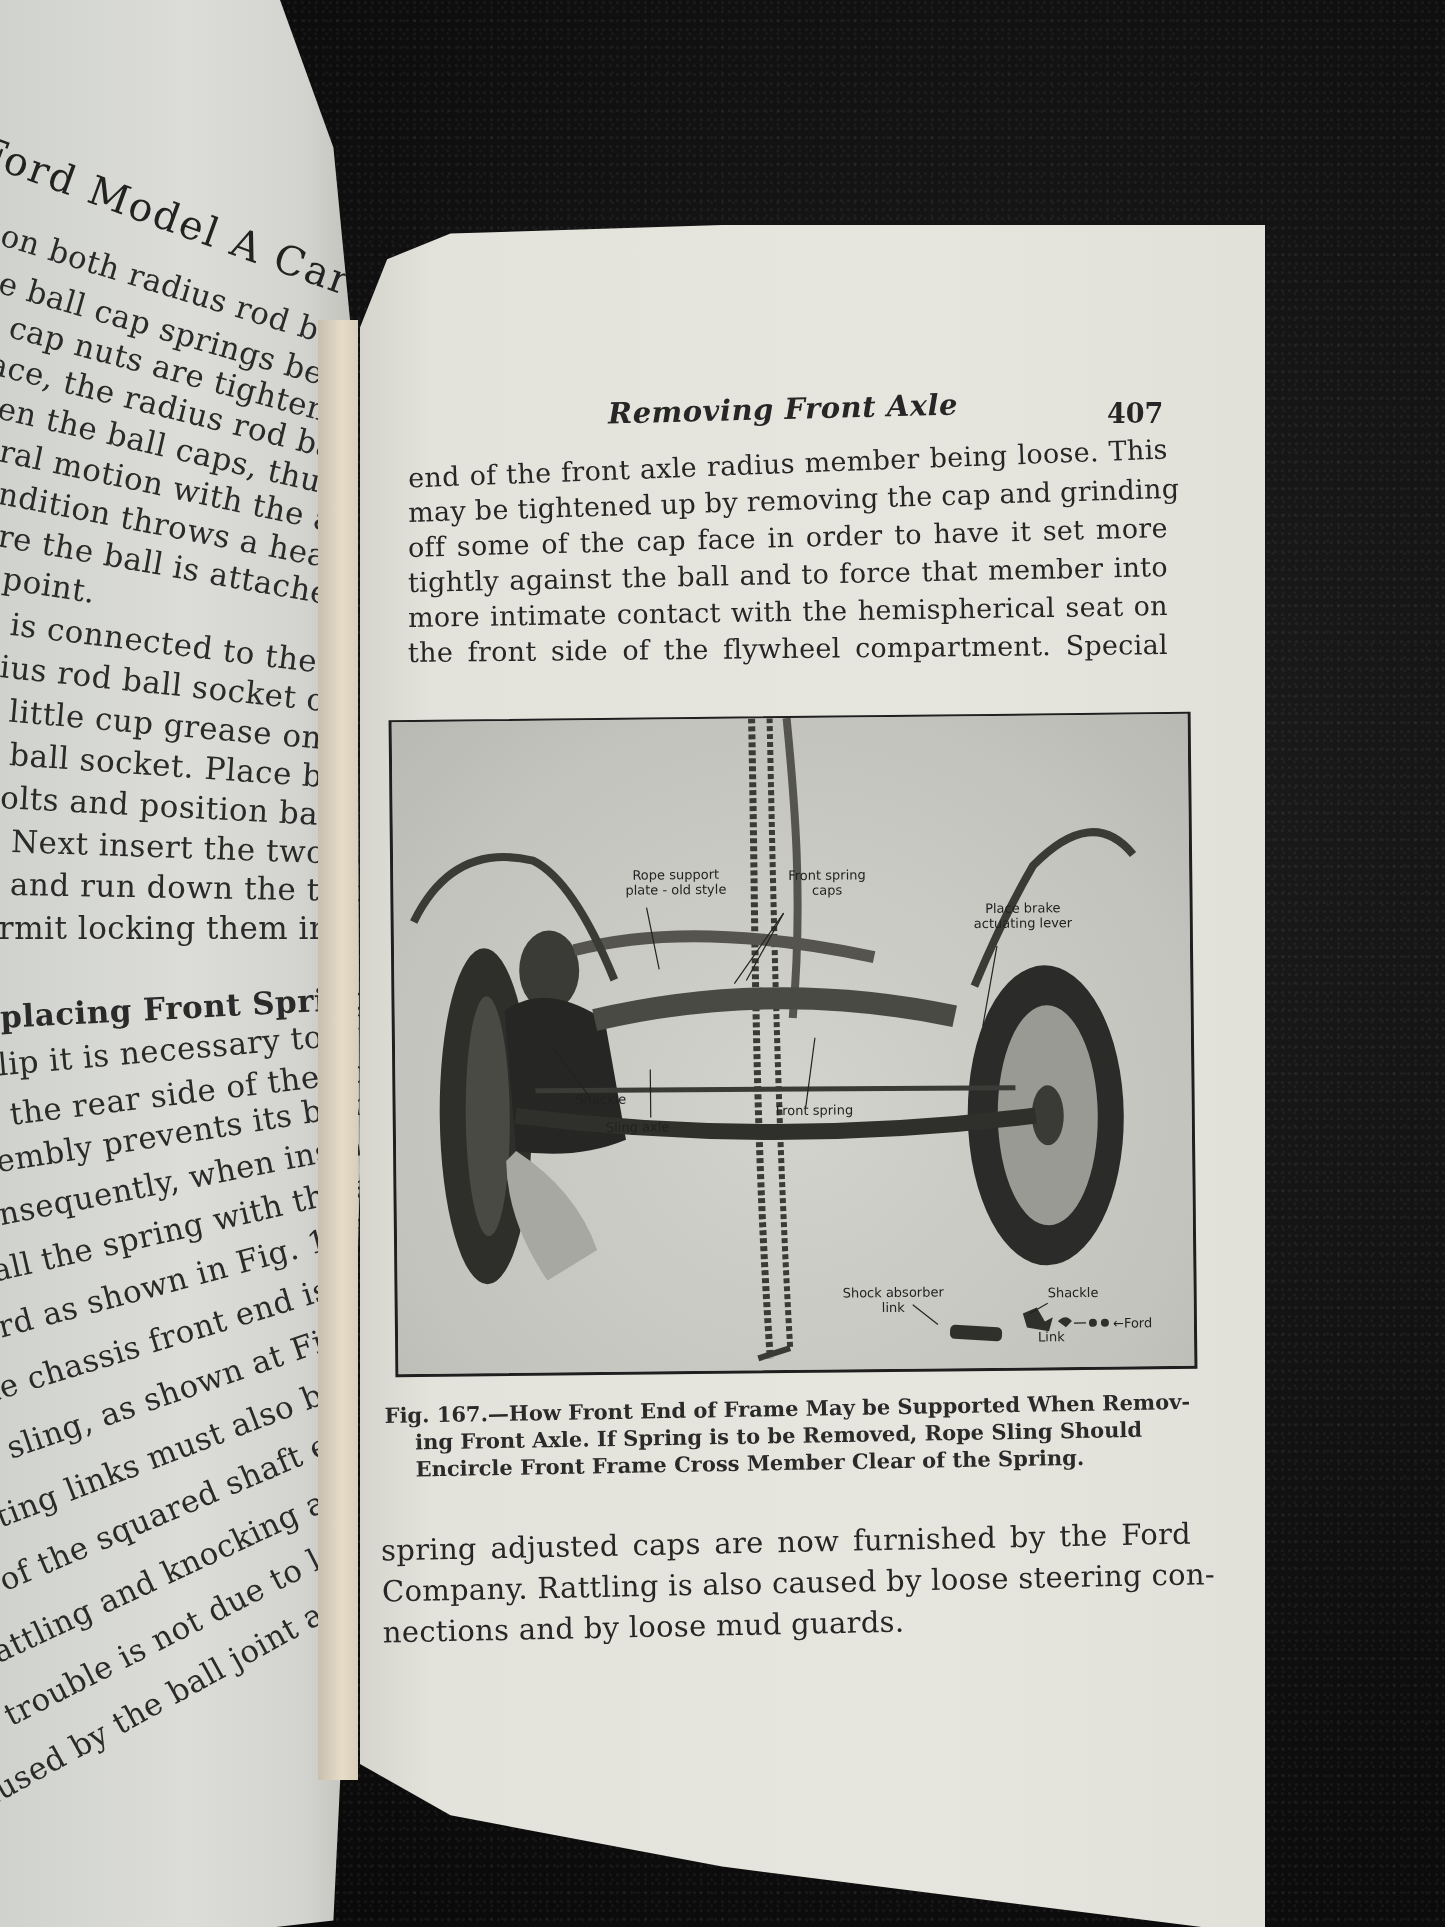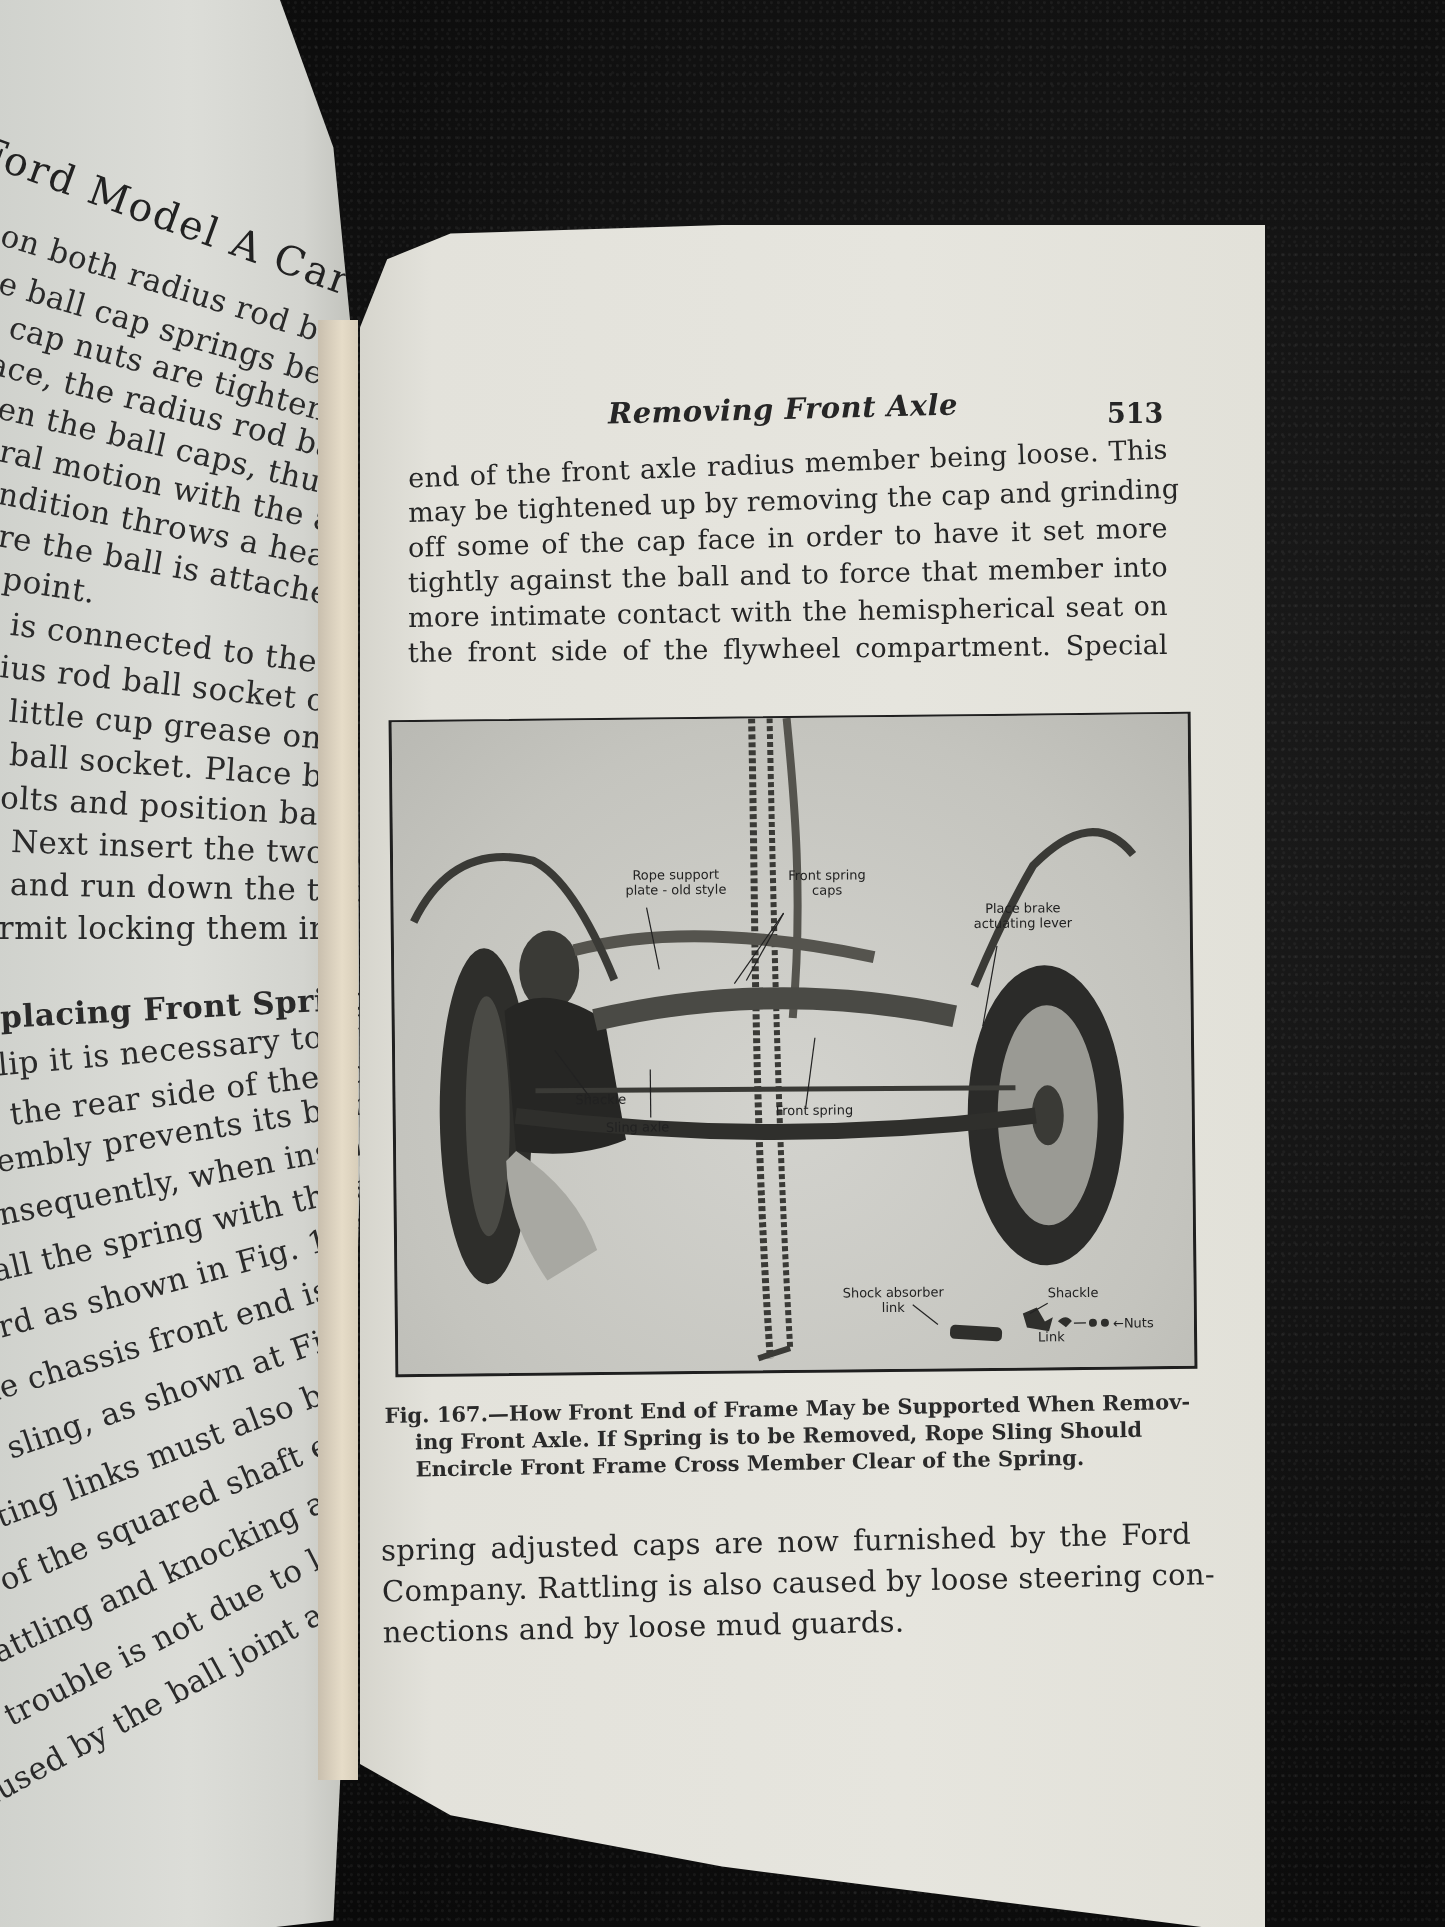--- a/index.html
+++ b/index.html
@@ -131,21 +131,21 @@
     <div class="lline" style="left:0;top:1722px;transform:rotate(-27deg)">e trouble is not due to loose</div>
     <div class="lline" style="left:0;top:1792px;transform:rotate(-29deg)">aused by the ball joint at the</div>
   </div>
 </div>
 <div class="left-gutter"></div>
 
 <div class="page-edges"></div>
 <div class="right-page"></div>
 
 <div class="running-head">Removing Front Axle</div>
-<div class="page-number">513</div>
+<div class="page-number">407</div>
 
 <div class="body-top">
   <div class="rline" style="transform:rotate(-2.2deg)">end of the front axle radius member being loose.  This</div>
   <div class="rline" style="transform:rotate(-1.8deg)">may be tightened up by removing the cap and grinding</div>
   <div class="rline" style="transform:rotate(-1.5deg)">off some of the cap face in order to have it set more</div>
   <div class="rline" style="transform:rotate(-1.2deg)">tightly against the ball and to force that member into</div>
   <div class="rline" style="transform:rotate(-0.9deg)">more intimate contact with the hemispherical seat on</div>
   <div class="rline" style="transform:rotate(-0.6deg)">the front side of the flywheel compartment.  Special</div>
 </div>
 
@@ -205,21 +205,21 @@
     <span>Place brake</span><br><span>actuating lever</span>
   </div>
   <div class="fig-label" style="left:180px;top:372px">Shackle</div>
   <div class="fig-label" style="left:210px;top:400px">Sling axle</div>
   <div class="fig-label" style="left:380px;top:385px">Front spring</div>
   <div class="fig-label" style="left:445px;top:568px">
     <span>Shock absorber</span><br><span>link</span>
   </div>
   <div class="fig-label" style="left:650px;top:570px">Shackle</div>
   <div class="fig-label" style="left:640px;top:614px">Link</div>
-  <div class="fig-label" style="left:715px;top:601px">←<span>Nuts</span></div>
+  <div class="fig-label" style="left:715px;top:601px">←<span>Ford</span></div>
 </div>
 
 <div class="caption">
   <span class="cl">Fig. 167.—How Front End of Frame May be Supported When Remov-</span>
   <span class="cl indent">ing Front Axle.  If Spring is to be Removed, Rope Sling Should</span>
   <span class="cl indent">Encircle Front Frame Cross Member Clear of the Spring.</span>
 </div>
 
 <div class="body-bottom">
   <div class="bline">spring adjusted caps are now furnished by the Ford</div>

